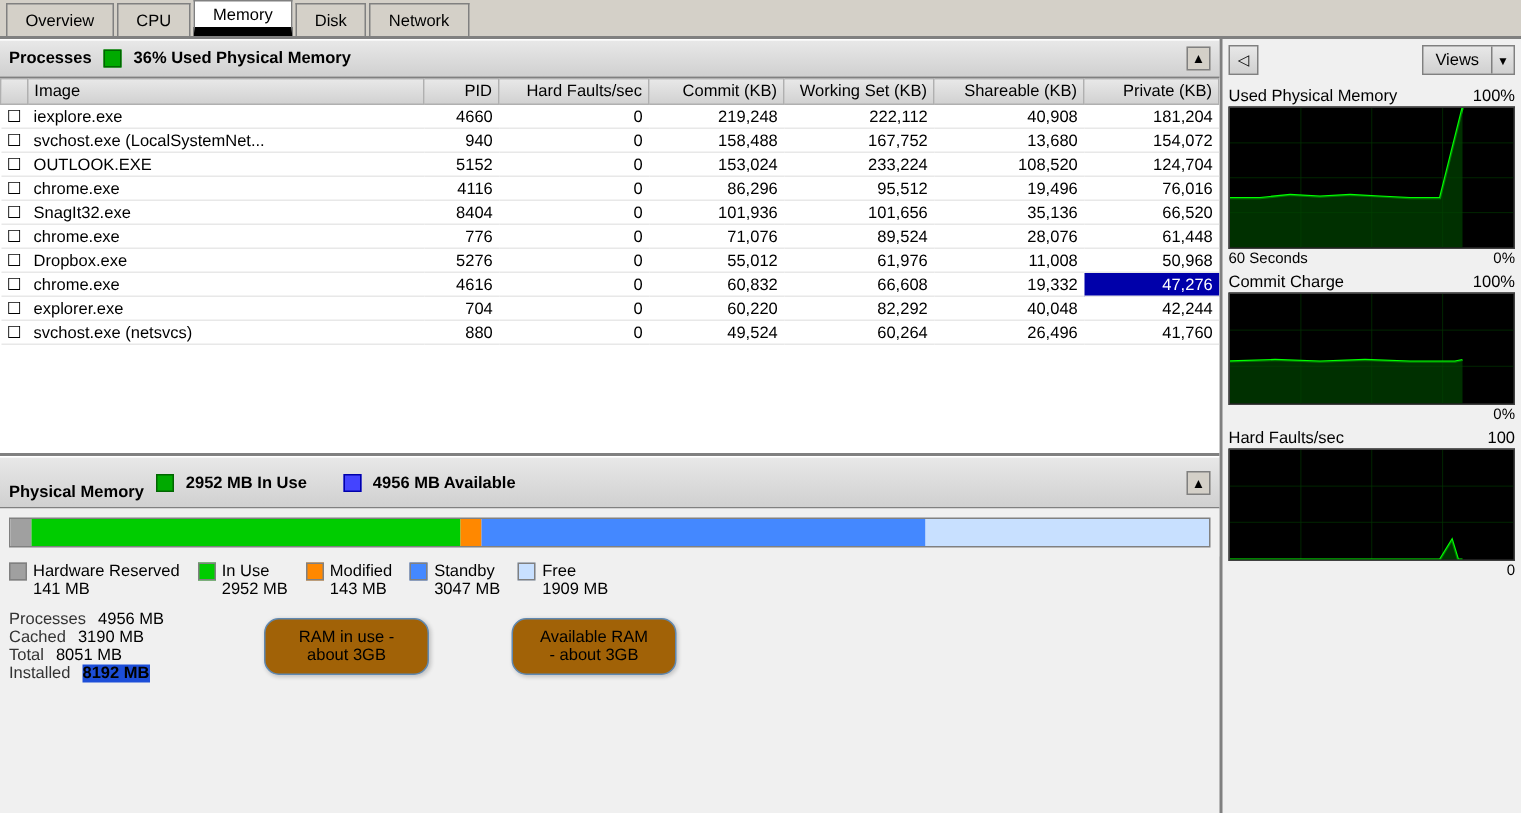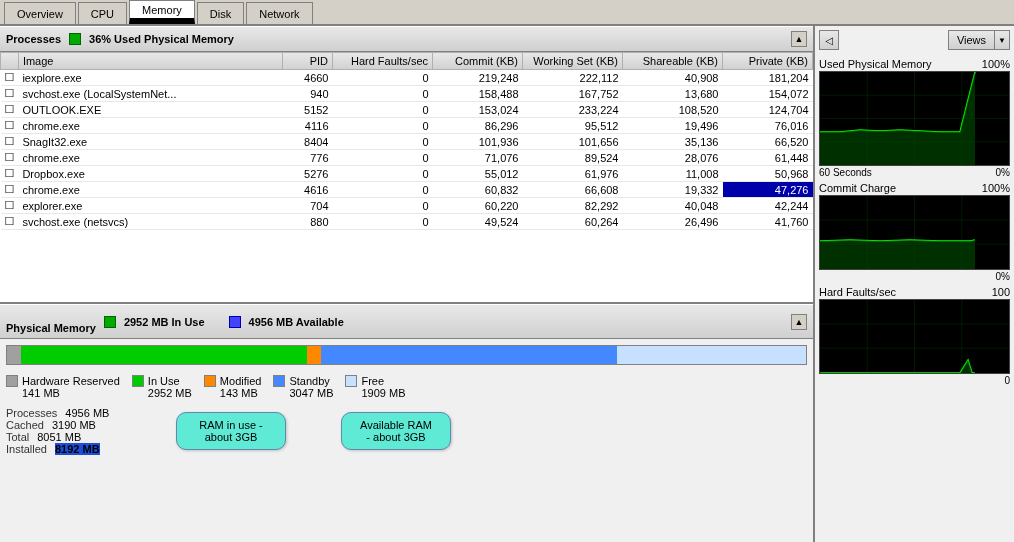--- a/index.html
+++ b/index.html
@@ -208,21 +208,21 @@
       font-size: 11px;
     }
     .stat-label { color: #333; }
     .stat-value { color: #000; }
     .stat-highlight {
       background: #1d4ed8;
       font-weight: bold;
     }
     .callout {
       position: absolute;
-      background: #5eead4;
+      background: #a16207;
       border: 1px solid #6088b0;
       border-radius: 10px;
       padding: 6px 10px;
       font-size: 11px;
       text-align: center;
       box-shadow: 1px 1px 3px rgba(0,0,0,0.2);
     }
 
     
     .right-panel {

